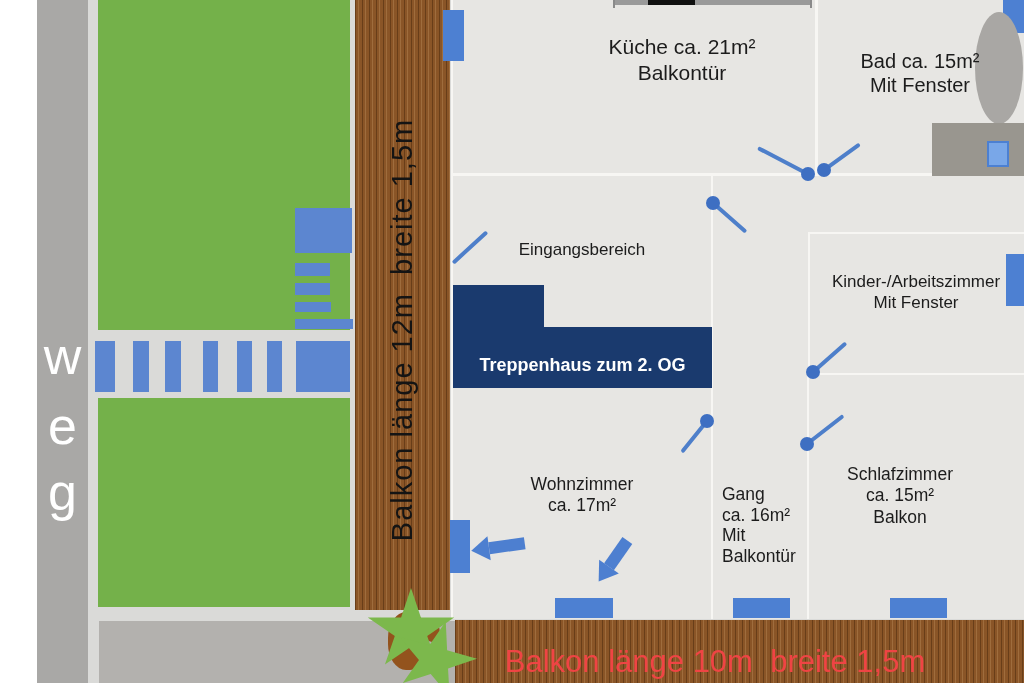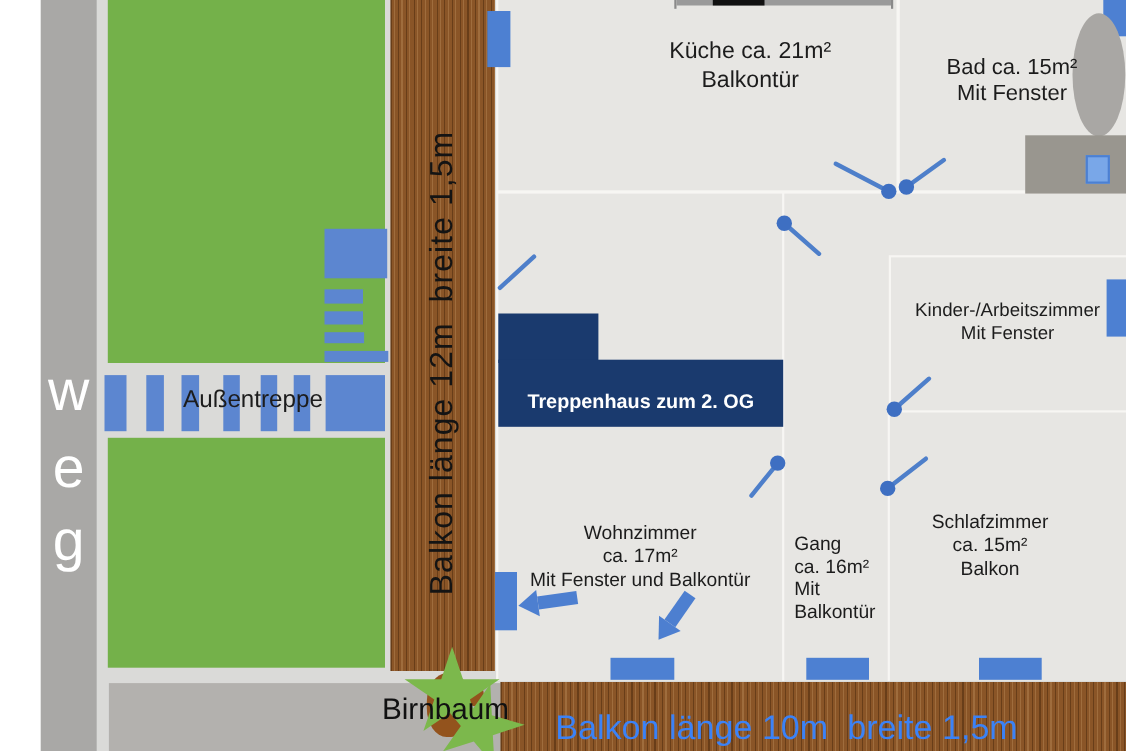--- a/index.html
+++ b/index.html
@@ -113,46 +113,44 @@
   </div>
 
   <div class="txt" style="left:452px;top:34px;width:364px;font-size:21px;margin-left:48px;">
     <div>Küche ca. 21m²</div>
     <div>Balkontür</div>
   </div>
   <div class="txt" style="left:816px;top:49px;width:208px;font-size:20px;">
     <div>Bad ca. 15m²</div>
     <div>Mit Fenster</div>
   </div>
+  <div class="txt" style="left:452px;top:240px;width:260px;font-size:17px;">Eingangsbereich</div>
   <div class="txt" style="left:808px;top:272px;width:216px;font-size:17px;">
     <div>Kinder-/Arbeitszimmer</div>
     <div>Mit Fenster</div>
   </div>
   <div class="txt" style="left:452px;top:474px;width:260px;font-size:17.5px;">
     <div>Wohnzimmer</div>
     <div>ca. 17m²</div>
-    <div style="width:260px;">Mit Fenster und Balkontür</div>
   </div>
   <div class="txt" style="left:722px;top:484px;width:90px;font-size:17.5px;text-align:left;line-height:1.18;">
     <div>Gang</div>
     <div>ca. 16m²</div>
     <div>Mit</div>
     <div>Balkontür</div>
   </div>
   <div class="txt" style="left:808px;top:464px;width:184px;font-size:17.5px;">
     <div>Schlafzimmer</div>
     <div>ca. 15m²</div>
     <div>Balkon</div>
   </div>
 
-  <div class="txt" style="left:120px;top:350px;width:220px;font-size:22px;">Außentreppe</div>
 
   <div class="abs" style="left:402px;top:330px;transform:translate(-50%,-50%) rotate(-90deg);white-space:pre;
        font-size:29px;letter-spacing:1px;color:#141414;">Balkon länge 12m  breite 1,5m</div>
-  <div class="abs" style="left:455px;top:644px;width:520px;text-align:center;white-space:pre;font-size:31px;color:#3b82f6;">Balkon länge 10m  breite 1,5m</div>
+  <div class="abs" style="left:455px;top:644px;width:520px;text-align:center;white-space:pre;font-size:31px;color:#ef4444;">Balkon länge 10m  breite 1,5m</div>
 
   <div class="abs" style="left:388px;top:612px;width:40px;height:58px;border-radius:45%;background:#93531d;"></div>
   <div class="abs" style="left:424px;top:622px;width:16px;height:20px;border-radius:50%;background:#93531d;"></div>
   <div class="abs star" style="left:366px;top:588px;width:90px;height:84px;"></div>
   <div class="abs star" style="left:393px;top:620px;width:84px;height:78px;transform:rotate(16deg);"></div>
-  <div class="abs" style="left:340px;top:630px;width:130px;text-align:center;font-size:27px;color:#111111;">Birnbaum</div>
 
 </div>
 
 </body></html>

